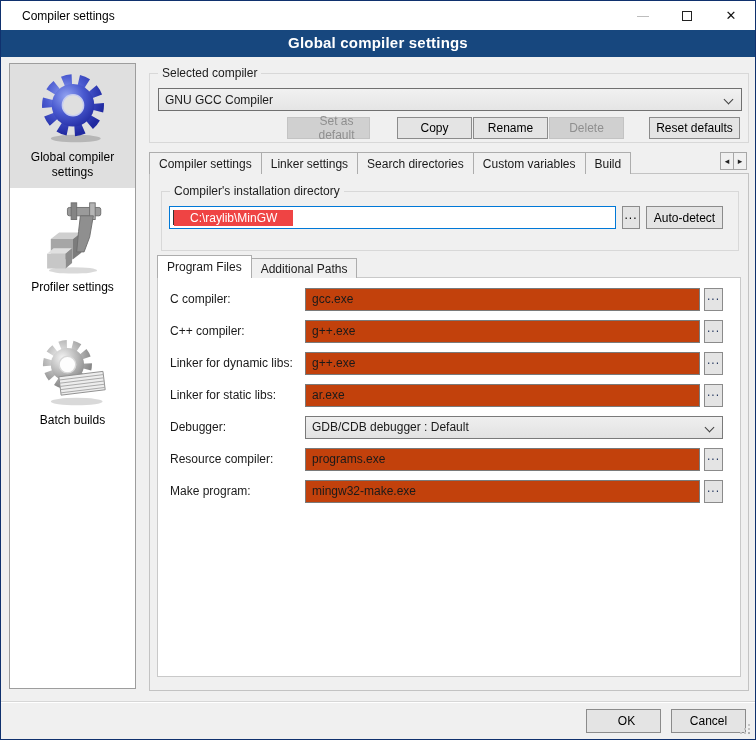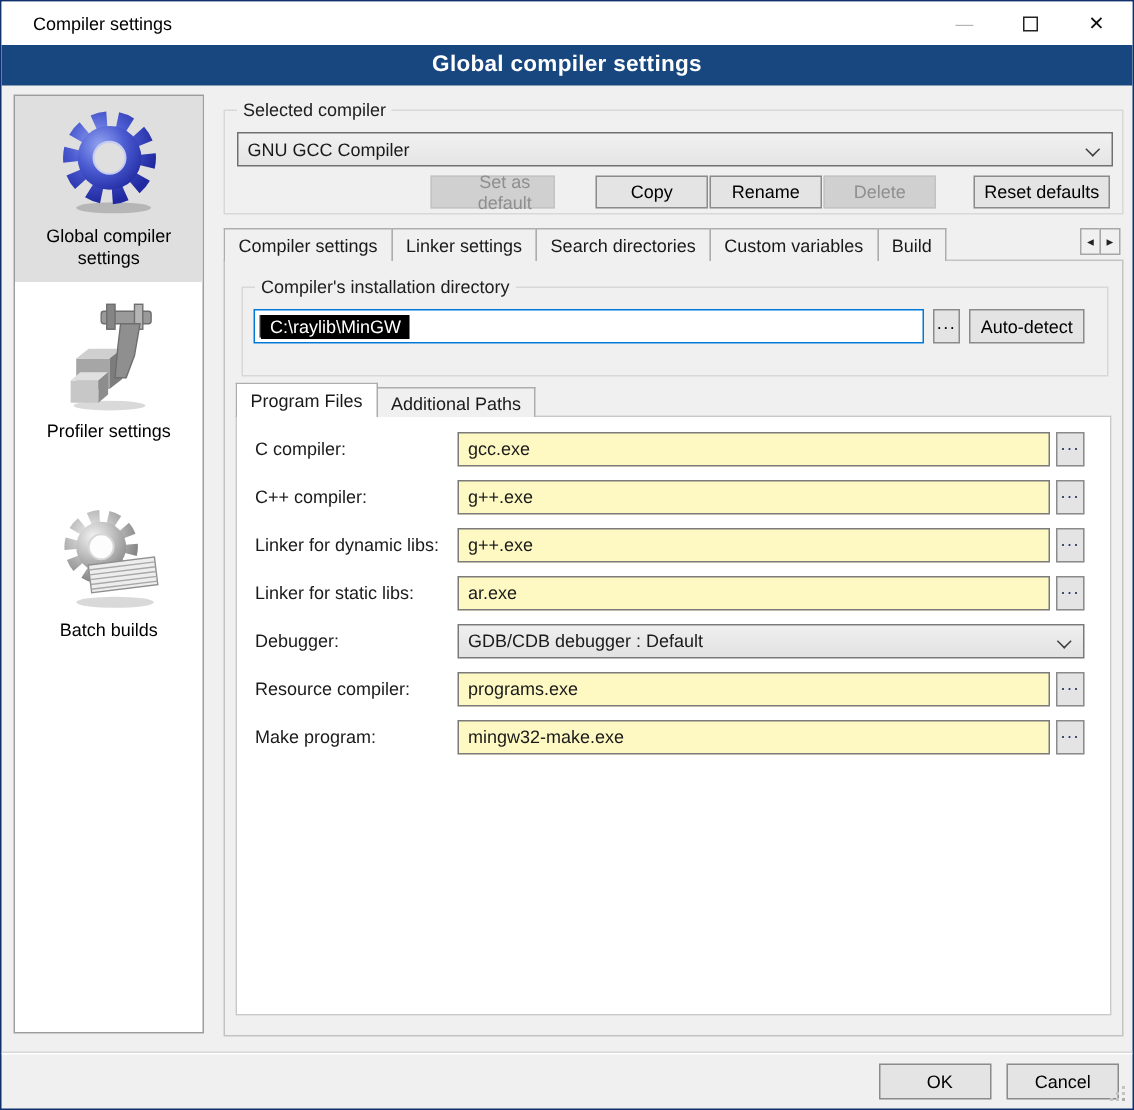--- a/index.html
+++ b/index.html
@@ -56,30 +56,30 @@
   .tab-arrow { width:14px; height:18px; background:#f0f0f0; border:1px solid #a7a7a7; display:flex; align-items:center;
                justify-content:center; font-size:9px; color:#222; margin-left:-1px; }
 
   
   .tabpanel { position:absolute; left:148px; top:172px; width:600px; height:518px; background:#f0f0f0; border:1px solid #c3c3c3; z-index:1; }
 
   
   .path-input { position:absolute; left:168px; top:205px; width:447px; height:23px; background:#fff; border:1px solid #0078d7;
                 display:flex; align-items:center; padding-left:3px; overflow:hidden; }
   .caret { width:1px; height:15px; background:#333; }
-  .sel-text { background:#000000; color:#fff; padding:1px 6px; font-size:12px; white-space:pre; }
+  .sel-text { background:#ef4444; color:#fff; padding:1px 16px; font-size:12px; white-space:pre; }
   .note { position:absolute; left:168px; top:231px; width:566px; color:#b41418; font-size:12px; white-space:nowrap; overflow:hidden; }
 
   
   .pf-page { position:absolute; left:156px; top:276px; width:584px; height:400px; background:#fff; border:1px solid #c9c9c9; z-index:1; }
   .pf-rows { padding:9px 17px 0 12px; }
   .pf-row { display:flex; align-items:center; height:24px; margin-bottom:8px; }
   .pf-label { flex:0 0 135px; font-size:12px; }
   .pf-field { flex:1; display:flex; align-items:center; }
-  .pf-input { flex:1; height:23px; background:#fef9c3; border:1px solid #7a7a7a; display:flex; align-items:center;
+  .pf-input { flex:1; height:23px; background:#c2410c; border:1px solid #7a7a7a; display:flex; align-items:center;
               padding-left:6px; font-size:12px; overflow:hidden; white-space:nowrap; }
   .pf-select { flex:1; height:23px; background:linear-gradient(#efefef,#e2e2e2); border:1px solid #7a7a7a; position:relative;
                display:flex; align-items:center; padding:0 24px 0 6px; font-size:12px; }
   .pf-browse { width:19px; height:23px; margin-left:4px; flex:0 0 auto; font-size:12px; letter-spacing:1px;
                color:#23365e; padding-bottom:6px; }
 
   
   .footer-divider { position:absolute; left:0; top:700px; width:754px; height:2px; border-top:1px solid #d7d7d7; border-bottom:1px solid #ffffff; }
   .grip { position:absolute; right:5px; bottom:5px; width:2px; height:2px; background:#aeaeae;
           box-shadow:-4px 0 0 #c4c4c4, -8px 0 0 #c4c4c4, 0 -4px 0 #c4c4c4, 0 -8px 0 #c4c4c4, -4px -4px 0 #c4c4c4; }

